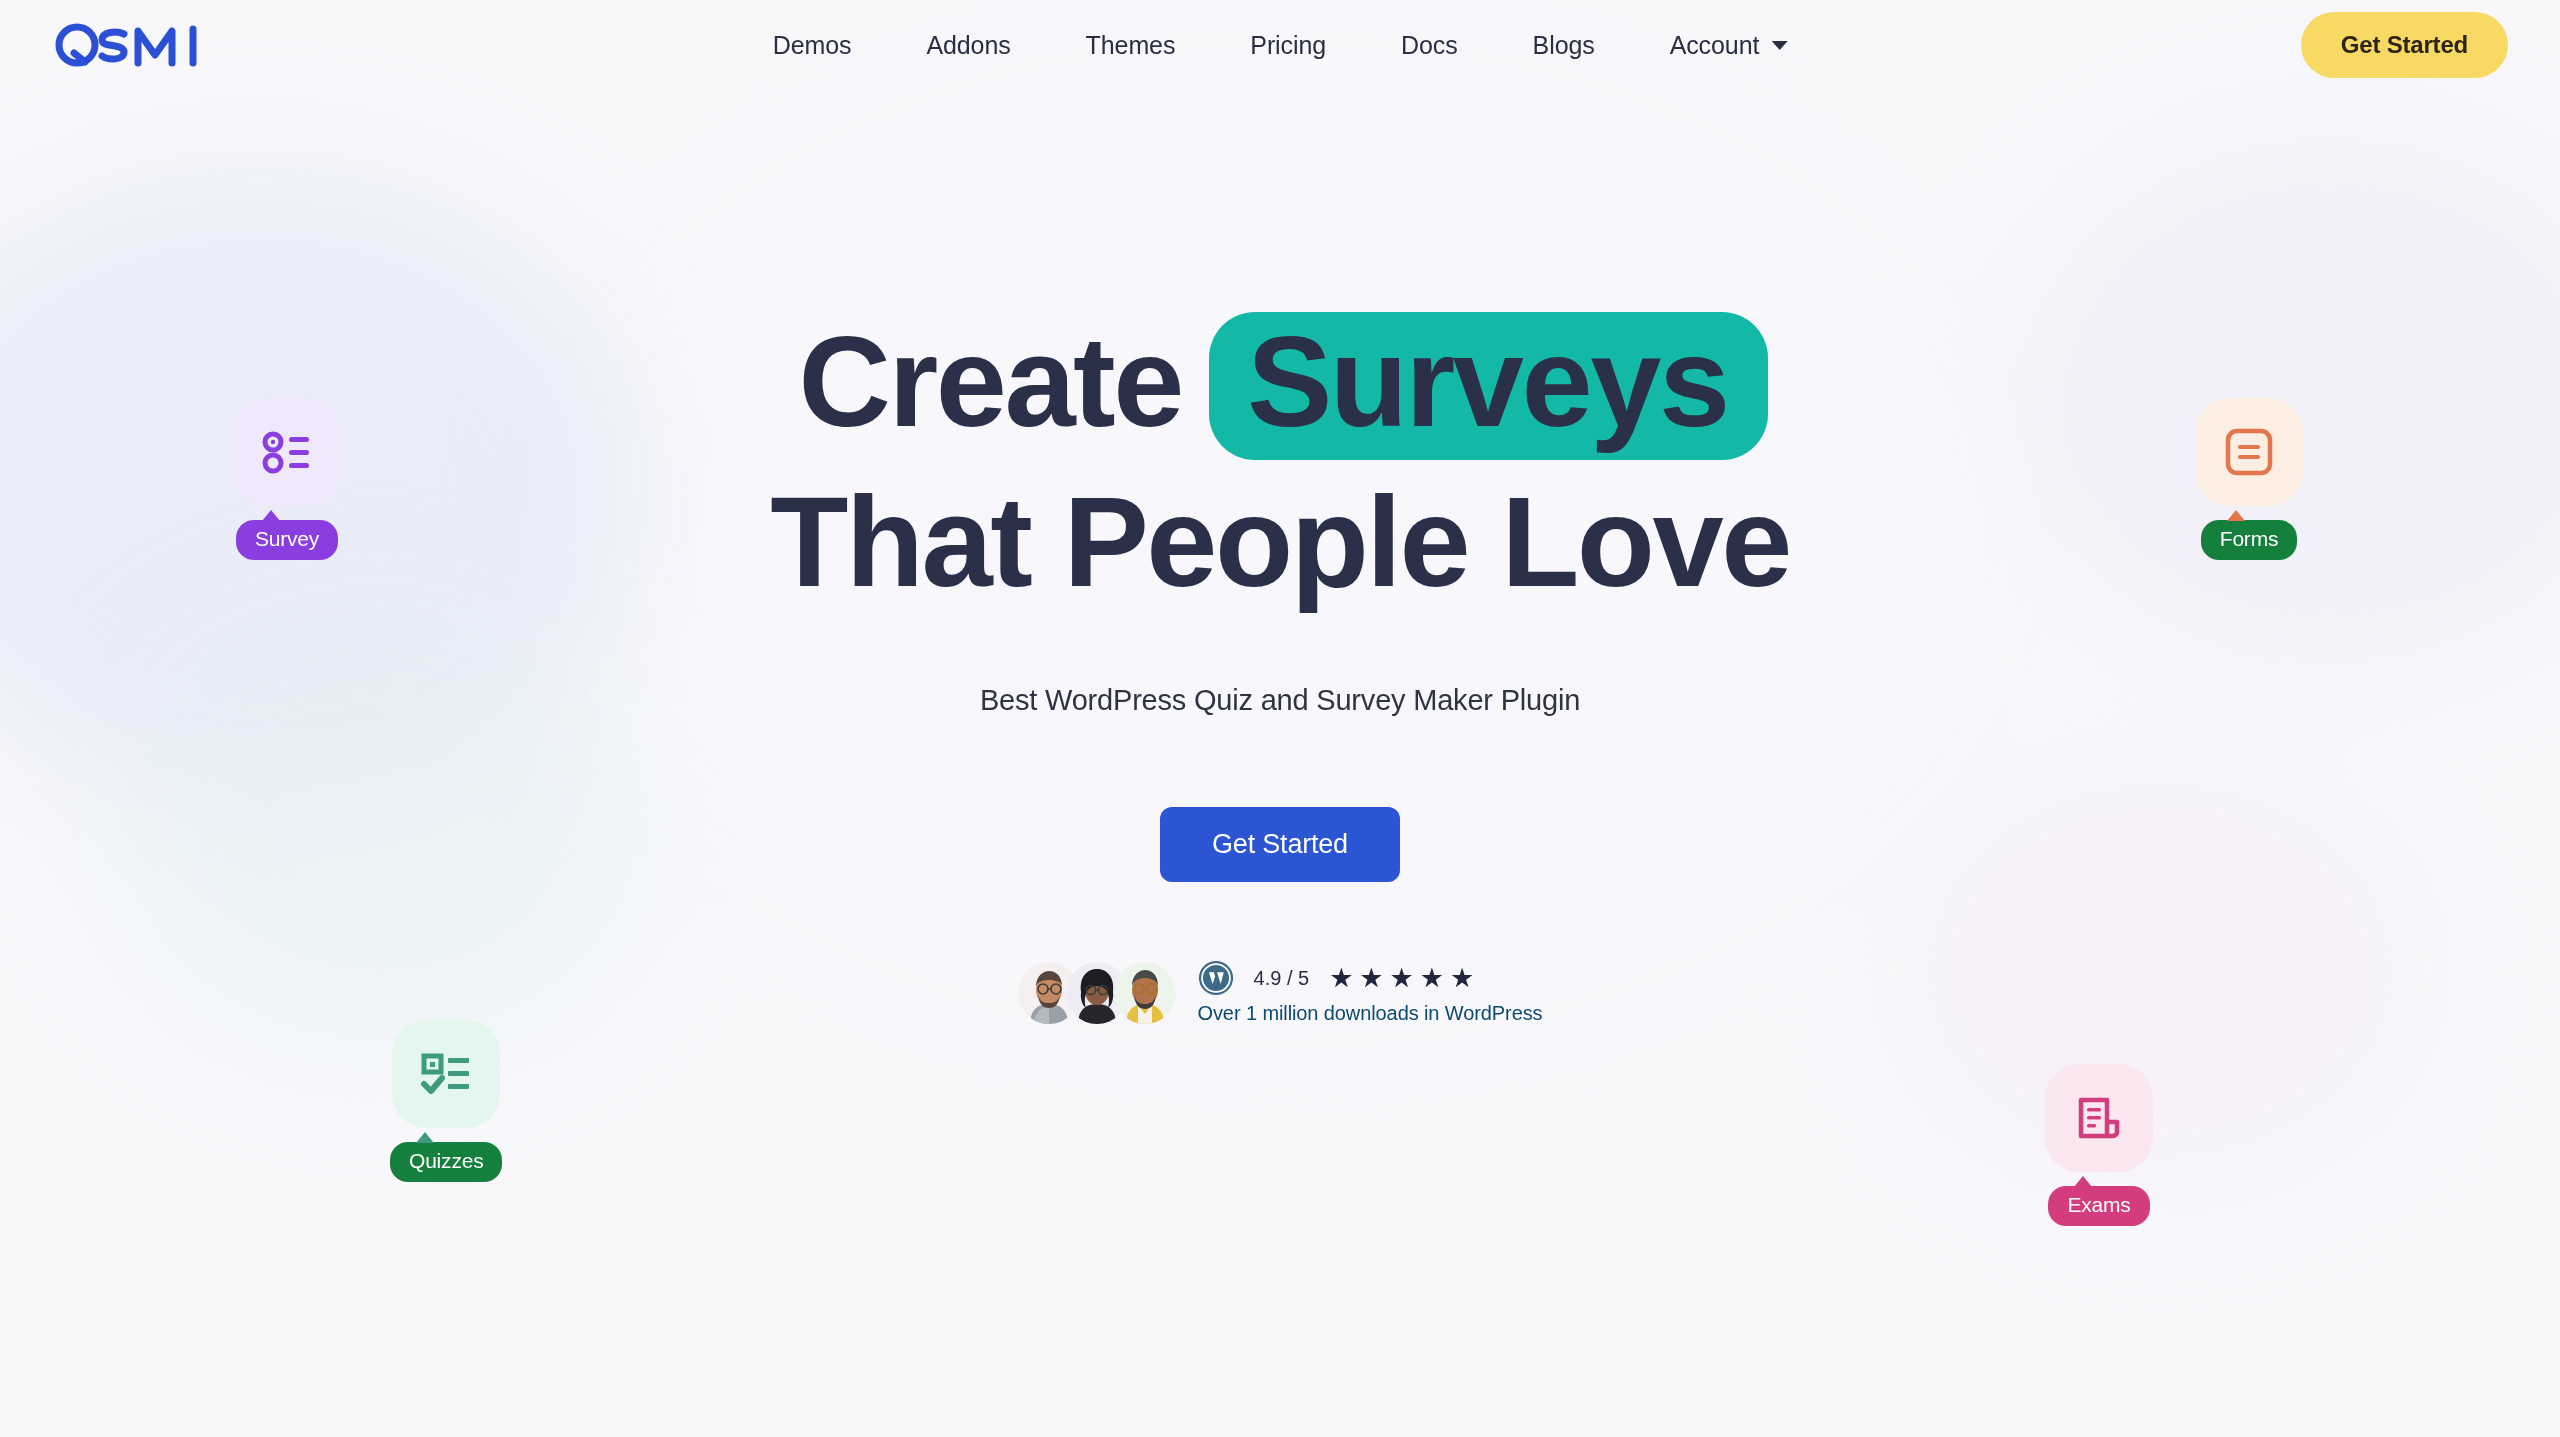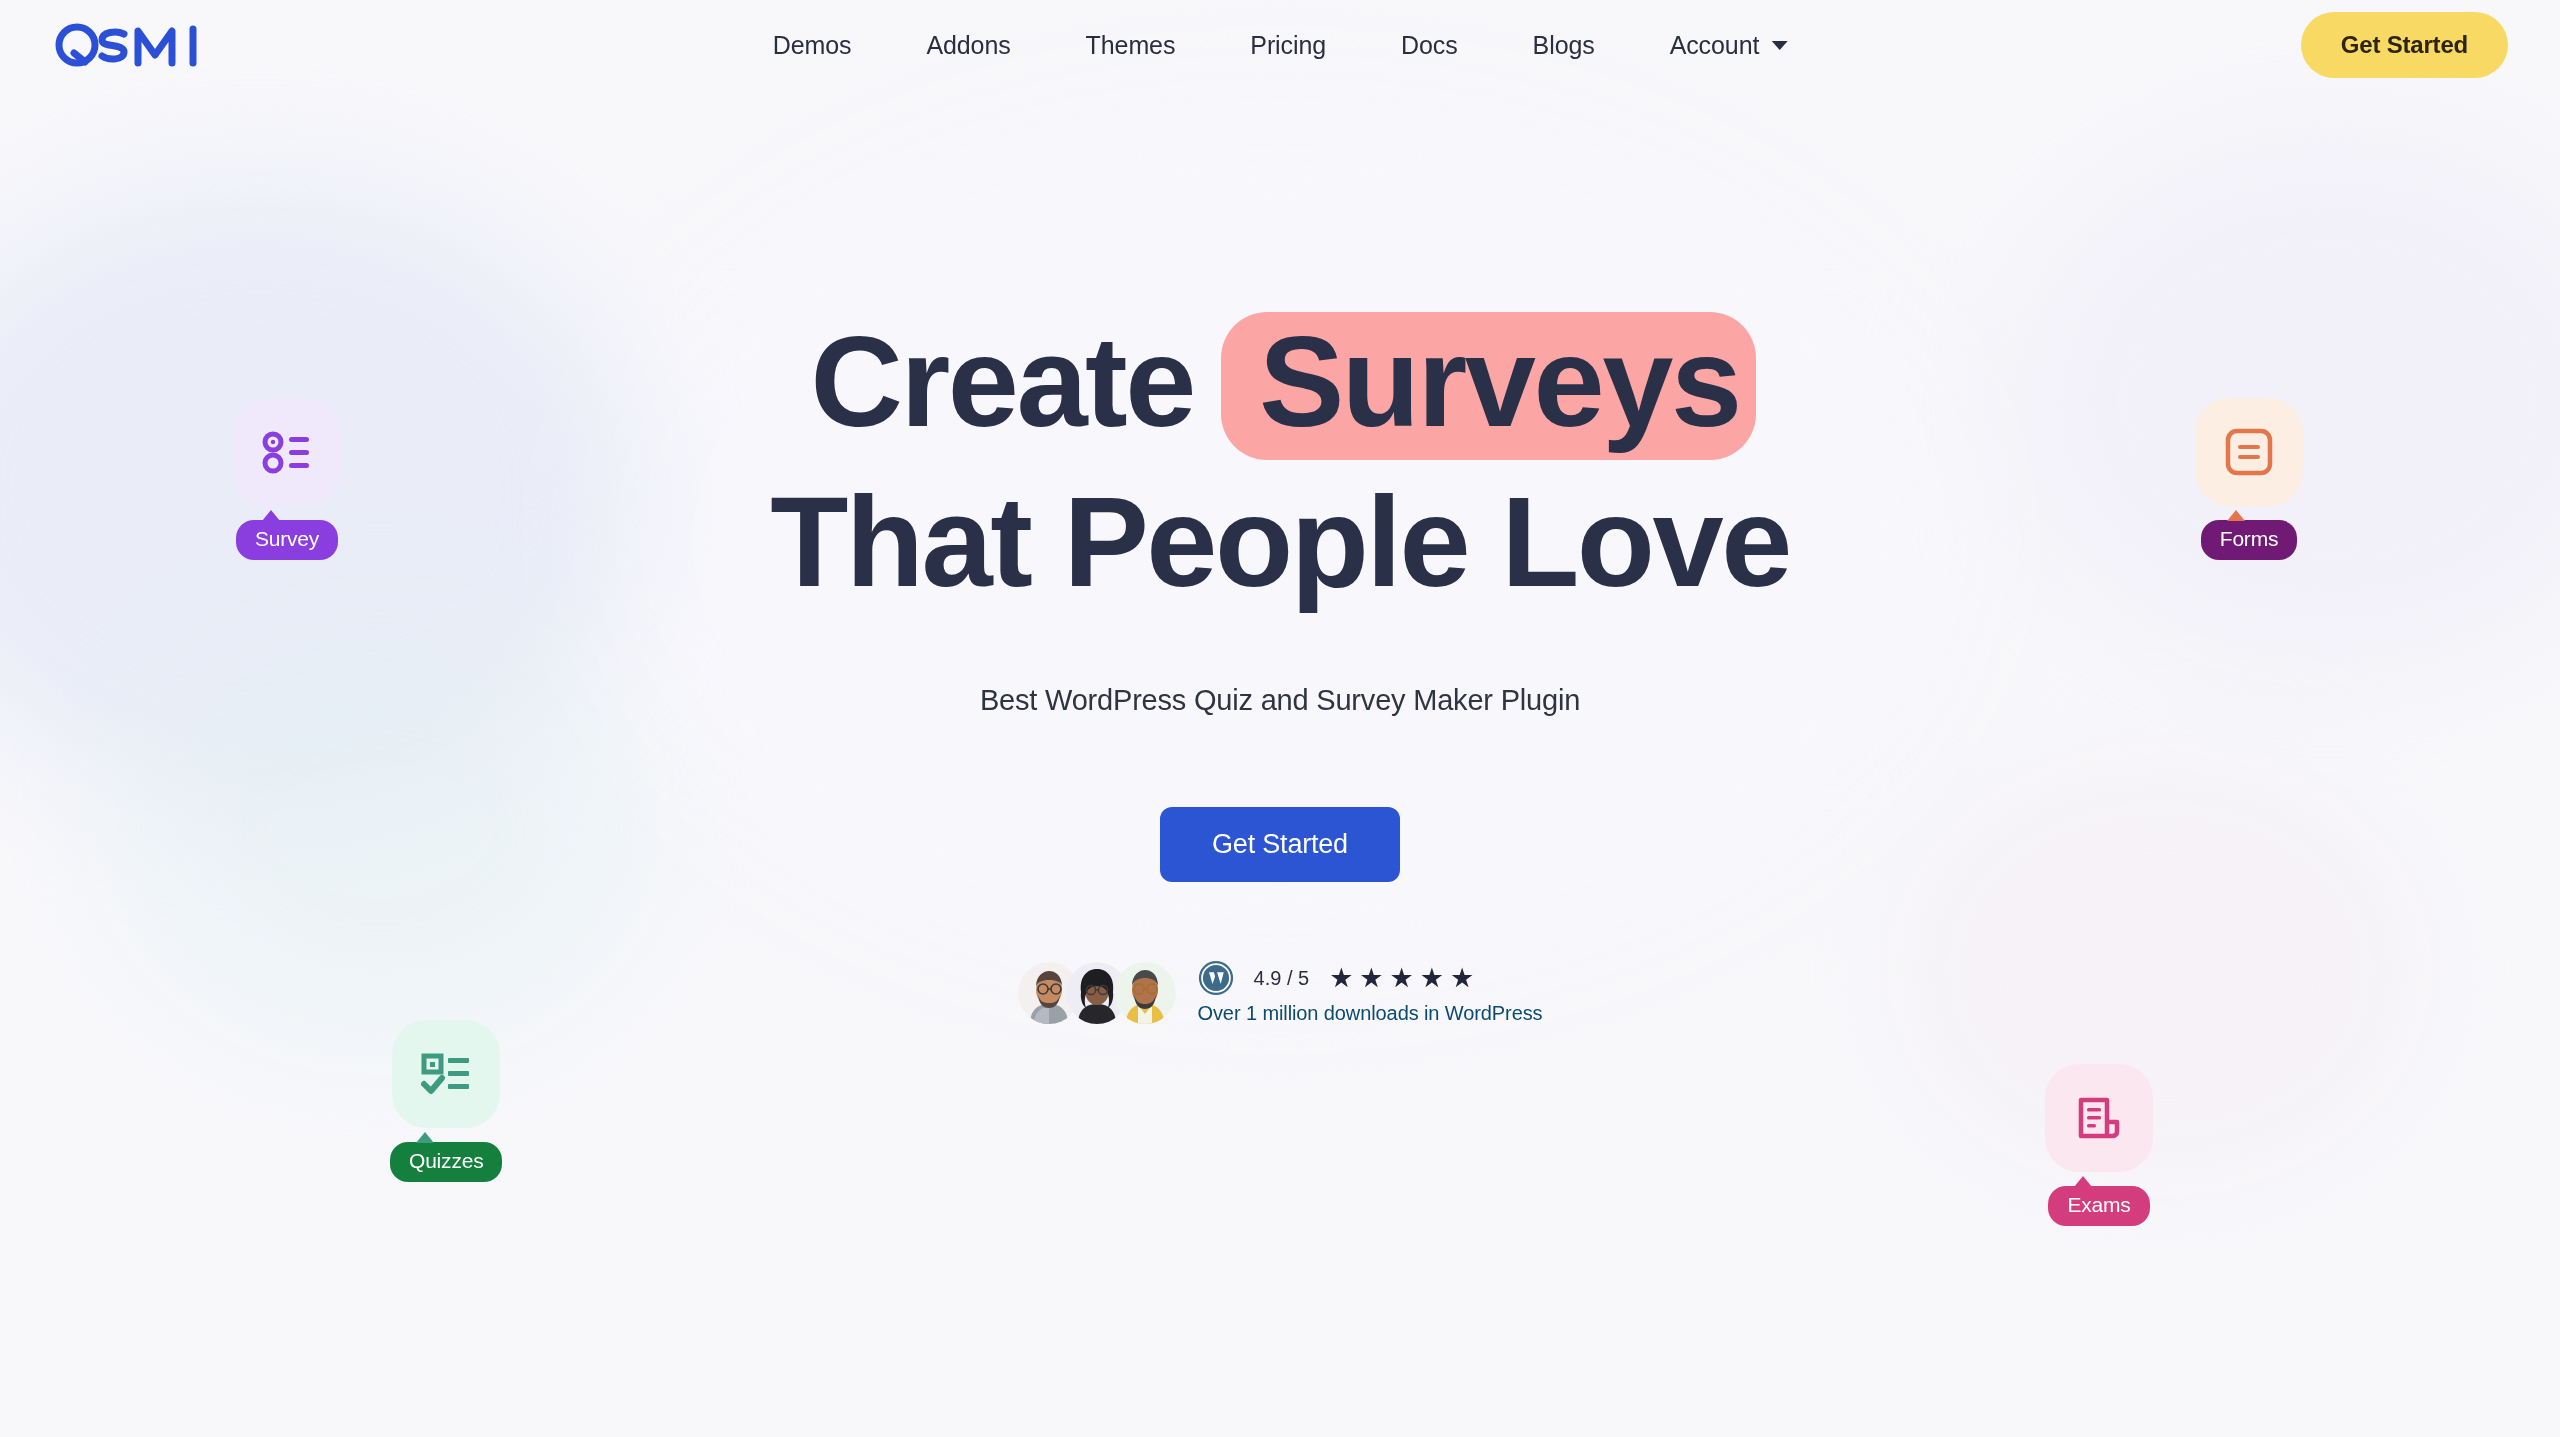--- a/index.html
+++ b/index.html
@@ -107,23 +107,23 @@
     text-align: center;
     font-size: 128px;
     line-height: 140px;
     font-weight: 700;
     color: #2b3049;
     letter-spacing: -2.5px;
     max-width: 1600px;
   }
   .hl {
     display: inline-block;
-    background: #fca5a5;
+    background: #14b8a6;
     border-radius: 46px;
-    padding: 10px 16px 18px 38px;
+    padding: 10px 40px 18px 38px;
     margin: 0 -6px;
     line-height: 120px;
   }
   .title-line2 { display: block; margin-top: 12px; }
 
   .hero-sub {
     margin-top: 72px;
     font-size: 29px;
     color: #2f3342;
     letter-spacing: -0.2px;
@@ -374,21 +374,21 @@
 </div>
 
 <div class="feature-card card-forms">
   <div class="fc-tile" style="background:#fceee3">
     <svg width="52" height="52" viewBox="0 0 52 52">
       <rect x="5" y="5" width="42" height="42" rx="9" fill="none" stroke="#e3764a" stroke-width="4.5"></rect>
       <rect x="15" y="19" width="22" height="4" rx="2" fill="#e3764a"></rect>
       <rect x="15" y="29" width="22" height="4" rx="2" fill="#e3764a"></rect>
     </svg>
   </div>
-  <div class="fc-pill" style="background:#701a75;color:#e3764a">
+  <div class="fc-pill" style="background:#15803d;color:#e3764a">
     <span style="color:#ffffff">Forms</span>
   </div>
 </div>
 
 <div class="feature-card card-exams">
   <div class="fc-tile" style="background:#fbe7f0">
     <svg width="52" height="52" viewBox="0 0 52 52">
       <path d="M8 8 L34 8 L34 44 L8 44 Z" fill="none" stroke="#d33d7d" stroke-width="4.5" stroke-linejoin="round"></path>
       <path d="M34 30 L44 30 L44 40 C44 42.5 42 44 39 44 L34 44" fill="none" stroke="#d33d7d" stroke-width="4.5" stroke-linejoin="round"></path>
       <rect x="14" y="16" width="14" height="3.6" rx="1.6" fill="#d33d7d"></rect>

